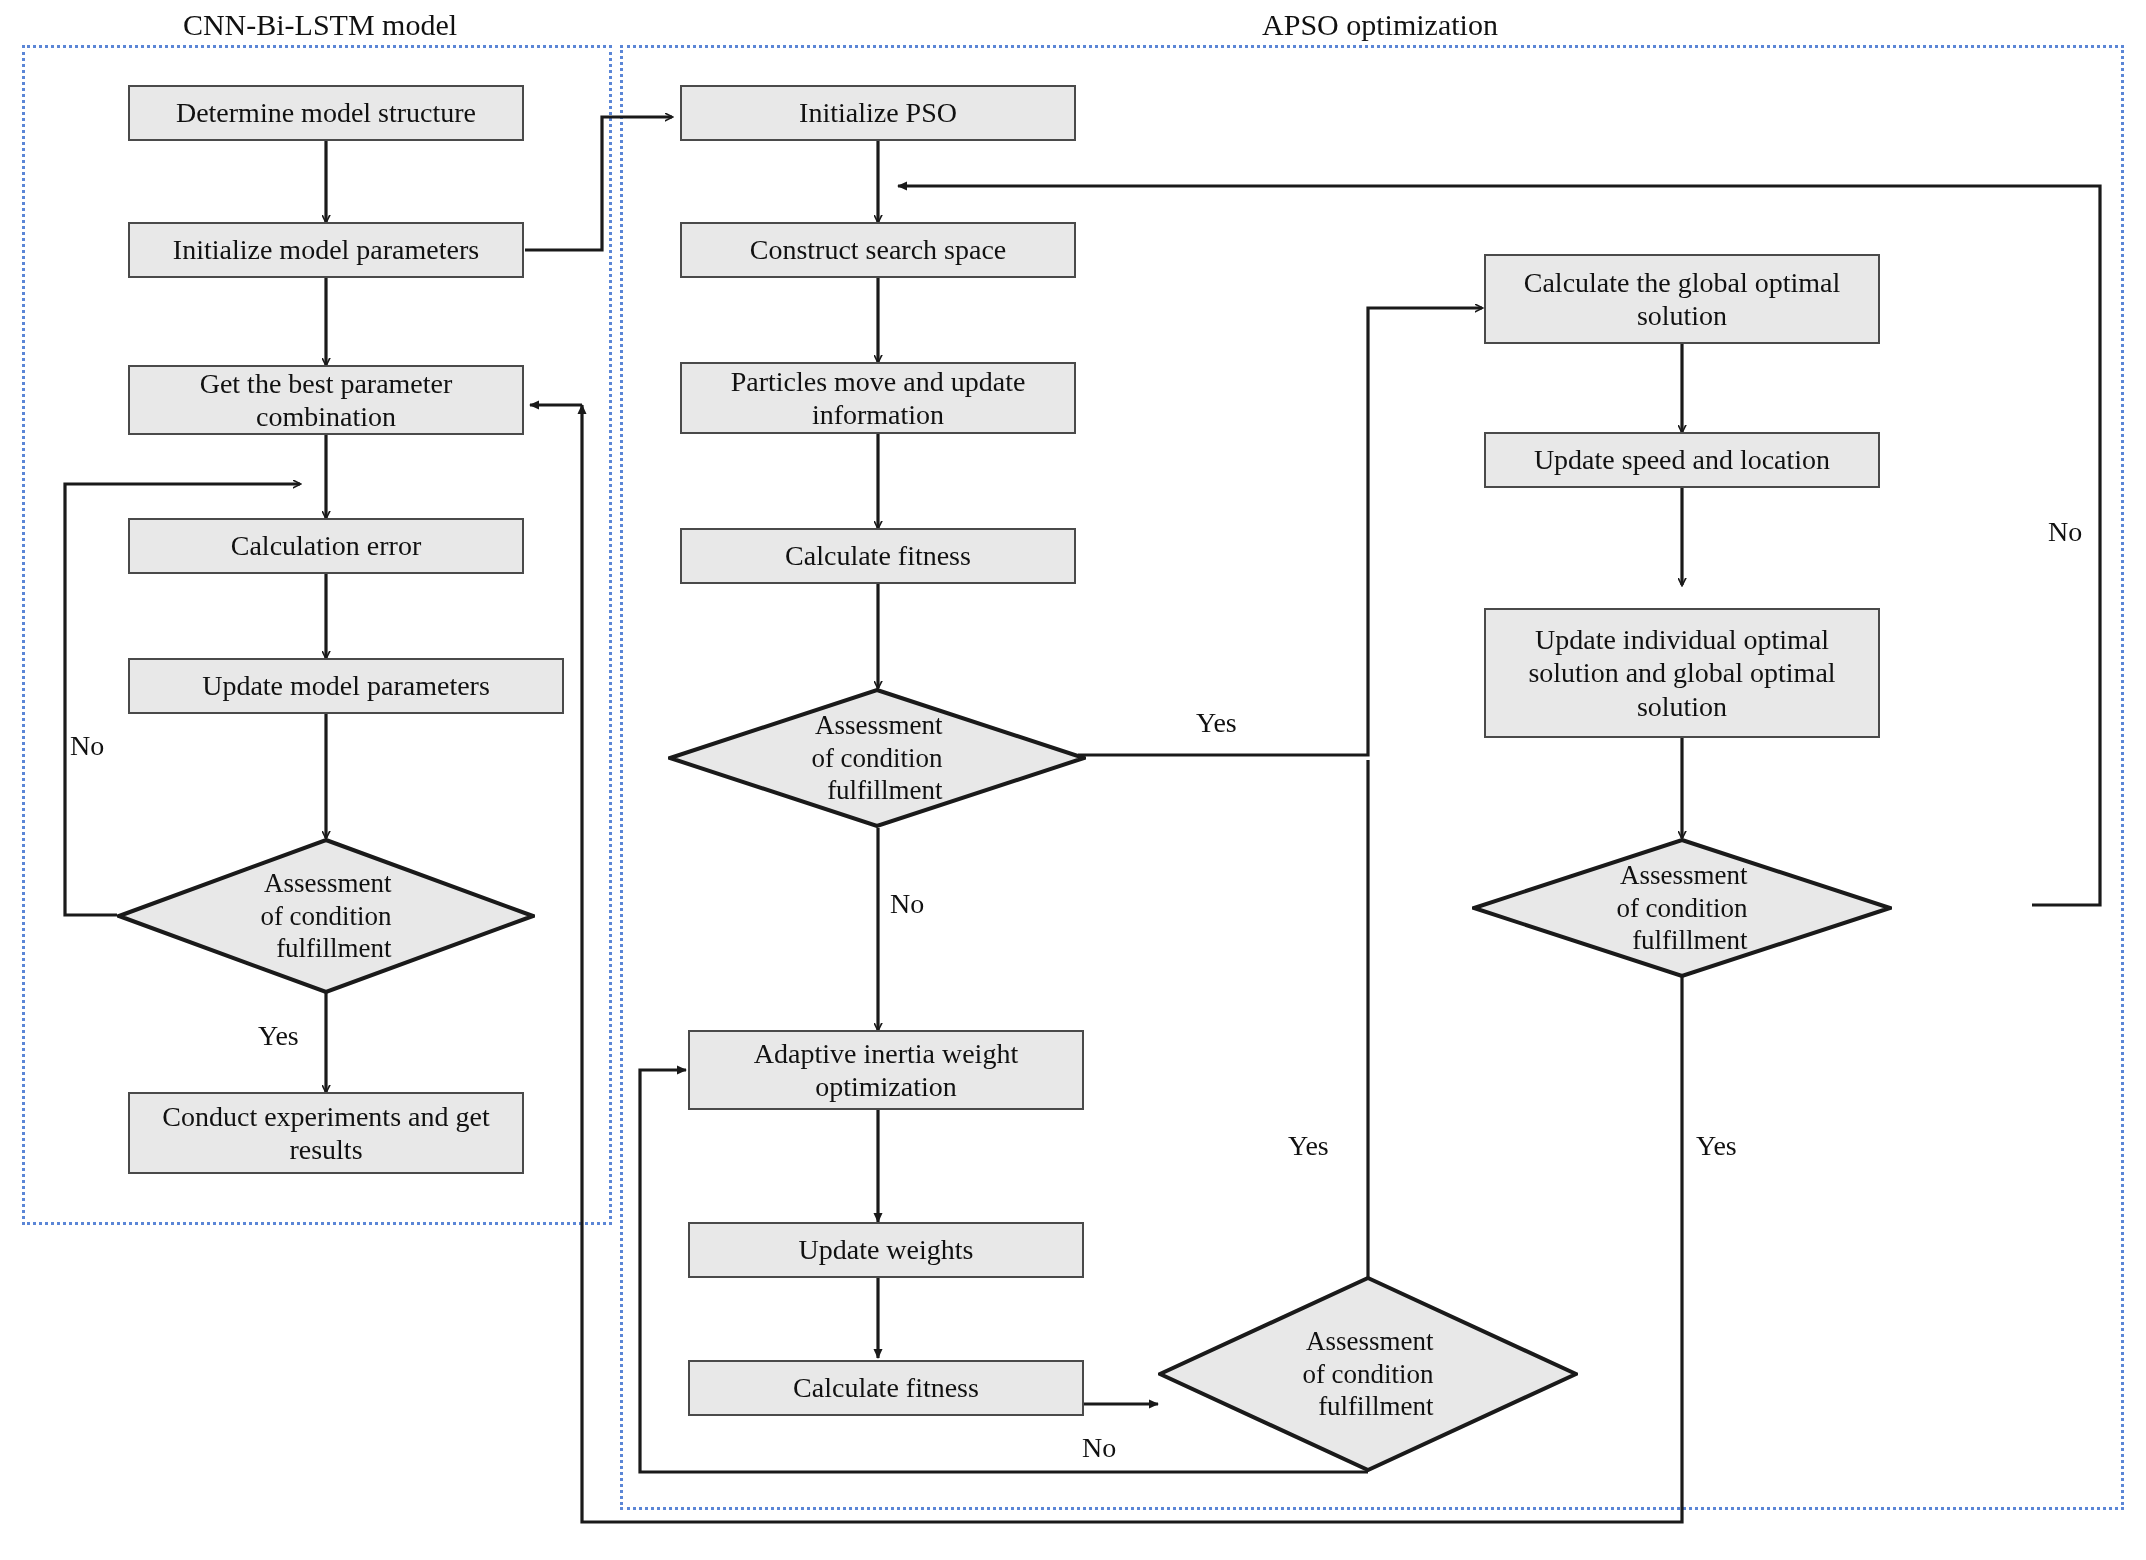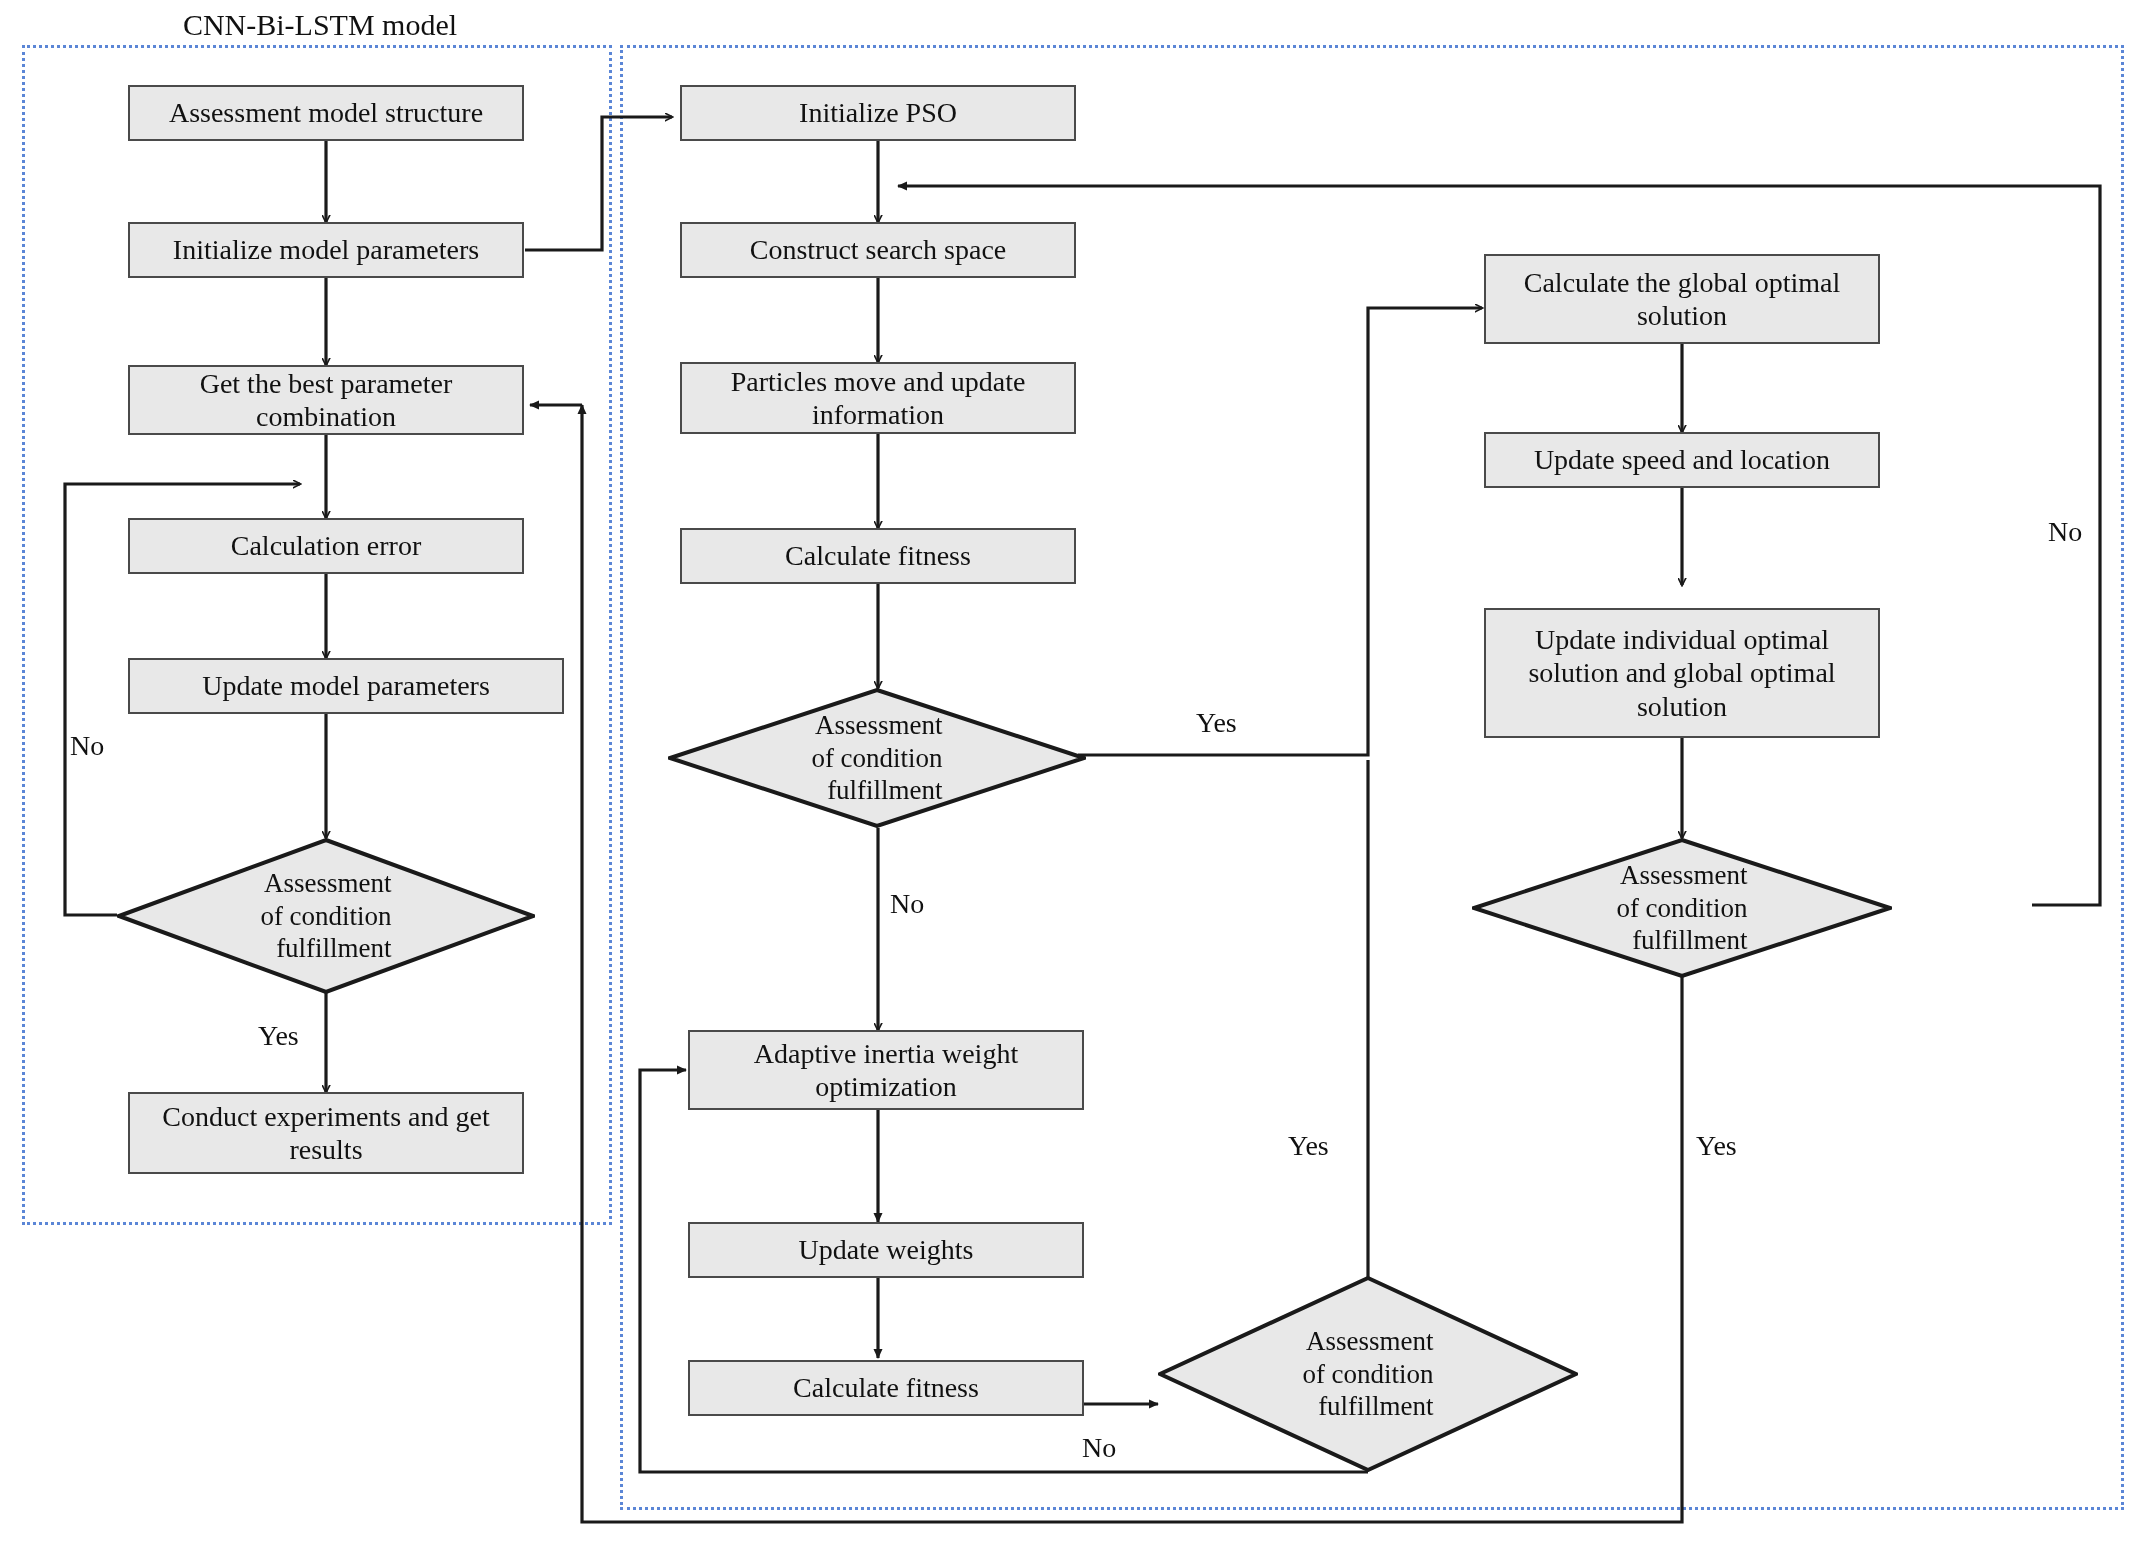--- a/index.html
+++ b/index.html
@@ -82,20 +82,21 @@
 </style>
 </head>
 <body>
 
 <div id="canvas">
 
   <div class="panel-box" style="left:22px; top:45px; width:590px; height:1180px;"></div>
   <div class="panel-box" style="left:620px; top:45px; width:1504px; height:1465px;"></div>
 
   <div class="panel-title" style="left:120px; top:8px; width:400px;">CNN-Bi-LSTM model</div>
+  <div class="panel-title" style="left:1170px; top:8px; width:420px;">APSO optimization</div>
 
   <svg class="layer">
     <defs>
       <marker id="ah" viewBox="0 0 12 12" refX="10" refY="6" markerWidth="9" markerHeight="9" orient="auto-start-reverse" markerUnits="userSpaceOnUse">
         <path d="M 0 0.5 L 11 6 L 0 11.5" fill="none" stroke="#1a1a1a" stroke-width="2.2"></path>
       </marker>
       <marker id="ahf" viewBox="0 0 12 12" refX="10" refY="6" markerWidth="11" markerHeight="11" orient="auto-start-reverse" markerUnits="userSpaceOnUse">
         <path d="M 0 1 L 11 6 L 0 11 Z" fill="#1a1a1a"></path>
       </marker>
     </defs>
@@ -134,21 +135,21 @@
 
       <path d="M 1368,1472 L 640,1472 L 640,1070 L 686,1070" marker-end="url(#ahf)"></path>
 
       <path d="M 1368,1336 L 1368,760"></path>
 
       <path d="M 582,405 L 530,405" marker-end="url(#ahf)"></path>
 
     </g>
   </svg>
 
-  <div class="node" style="left:128px; top:85px; width:396px; height:56px;">Assessment model structure</div>
+  <div class="node" style="left:128px; top:85px; width:396px; height:56px;">Determine model structure</div>
 
   <div class="node" style="left:128px; top:222px; width:396px; height:56px;">Initialize model parameters</div>
 
   <div class="node" style="left:128px; top:365px; width:396px; height:70px;">Get the best parameter combination</div>
 
   <div class="node" style="left:128px; top:518px; width:396px; height:56px;font-family:Liberation Serif, serif;">Calculation error</div>
 
   <div class="node" style="left:128px; top:658px; width:436px; height:56px;text-align:right;">Update model parameters</div>
 
   <div class="diamond-wrap" style="left:117px; top:838px; width:418px; height:156px;">

